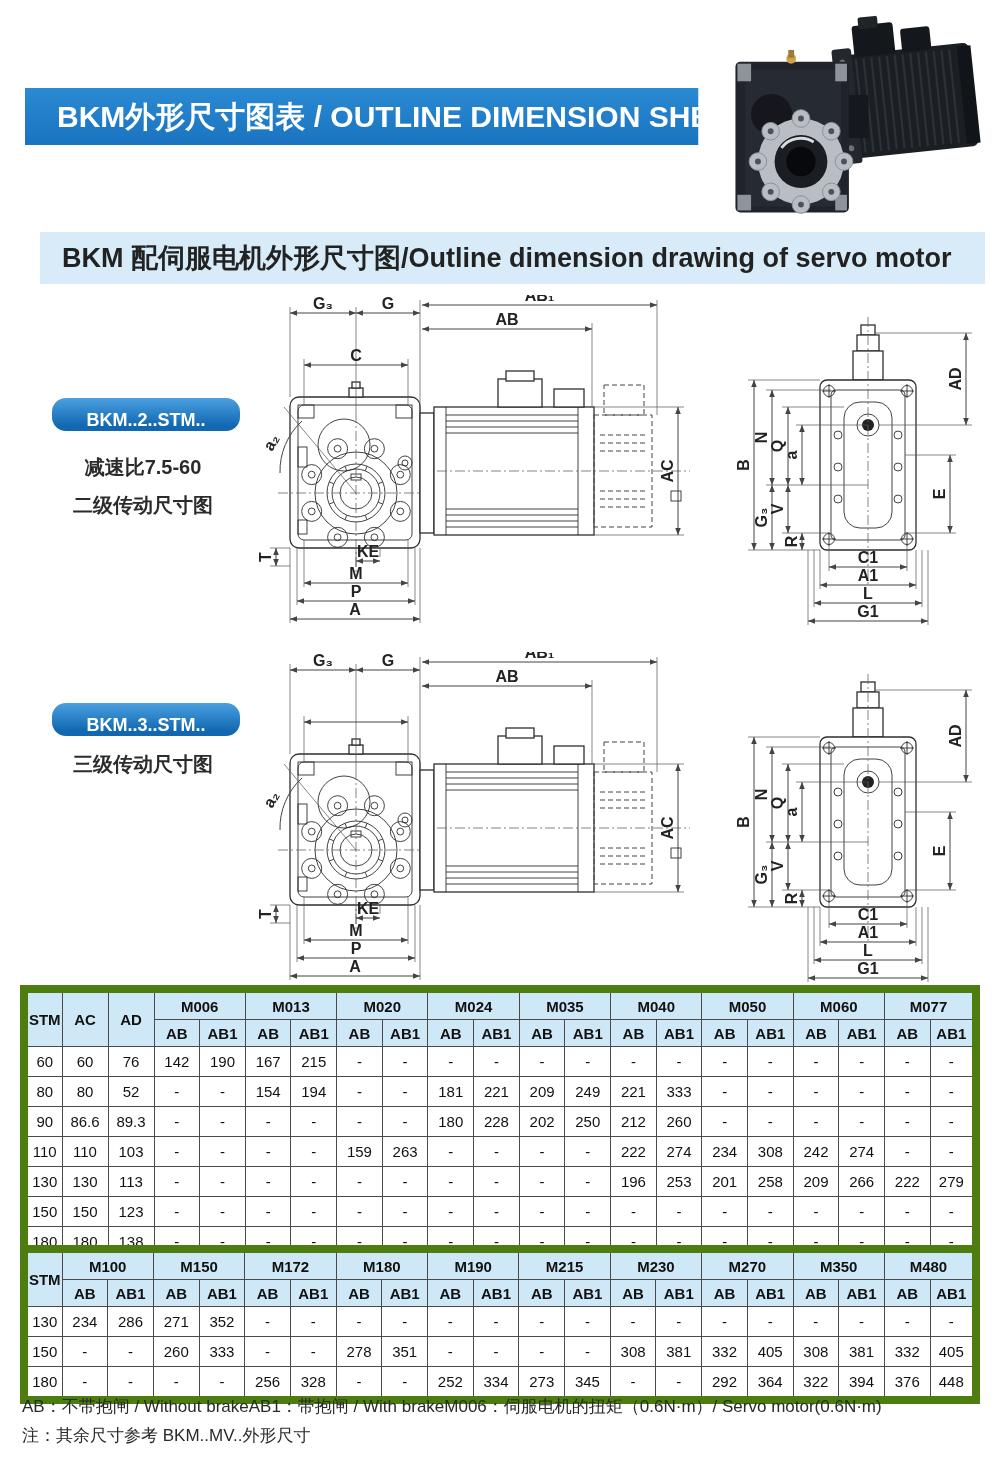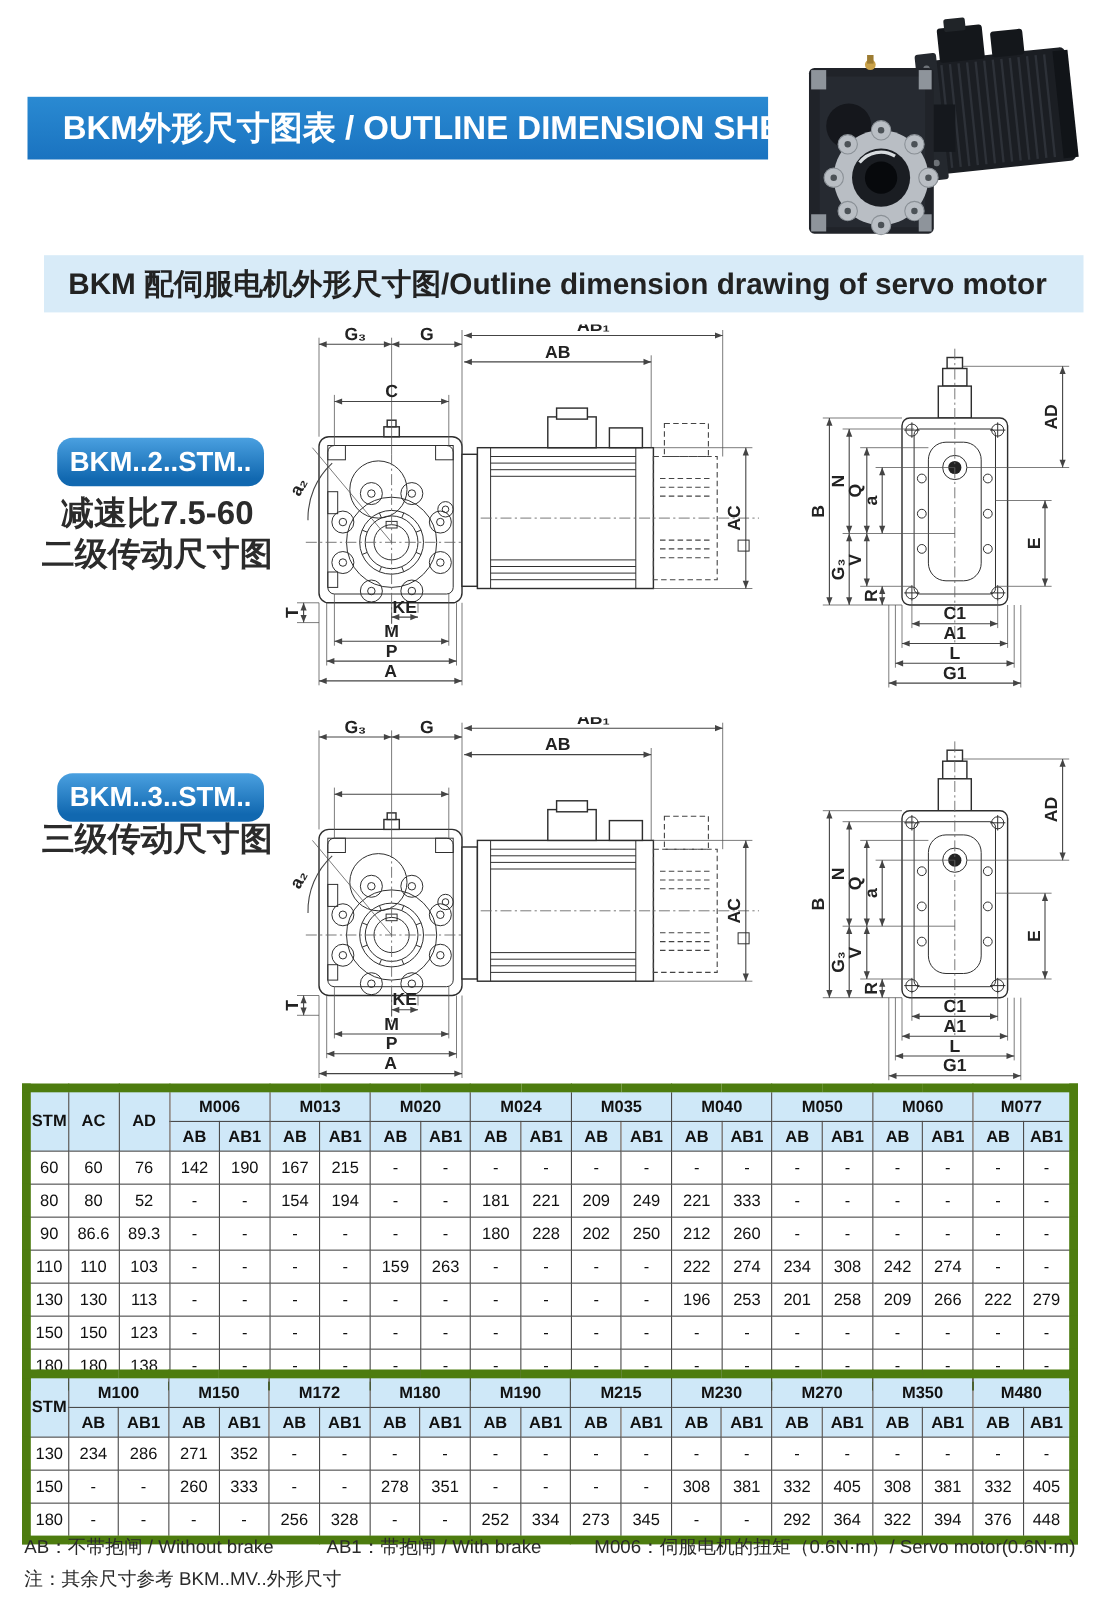--- a/index.html
+++ b/index.html
@@ -6,25 +6,25 @@
   #page{position:relative;width:1000px;height:1460px;background:#fff;overflow:hidden;
         font-family:"Liberation Sans","DejaVu Sans",sans-serif;}
   .banner{position:absolute;left:25px;top:88px;width:700px;height:57px;
         background:linear-gradient(180deg,#2a8ad2 0%,#1a73c0 100%);
         color:#fff;font-size:30px;font-weight:bold;line-height:57px;
         padding-left:32px;box-sizing:border-box;white-space:nowrap;}
   .subheader{position:absolute;left:40px;top:232px;width:945px;height:52px;
         background:#d8ebf8;color:#222;font-size:27px;font-weight:bold;line-height:52px;
         padding-left:22px;box-sizing:border-box;white-space:nowrap;}
   .photo{position:absolute;left:695px;top:5px;width:300px;height:225px;}
-  .badge{position:absolute;left:52px;width:188px;height:44px;border-radius:14px;
+  .badge{position:absolute;left:52px;width:188px;height:33px;border-radius:14px;
         background:linear-gradient(180deg,#4aa0e0 0%,#1168b0 85%);
-        color:#fff;text-align:center;line-height:44px;font-size:25px;font-weight:bold;}
+        color:#fff;text-align:center;line-height:44px;font-size:18px;font-weight:bold;}
   .dtext{position:absolute;left:14px;width:258px;text-align:center;color:#2b2b2b;
-        font-weight:bold;font-size:30px;line-height:38px;}
+        font-weight:bold;font-size:20px;line-height:38px;}
   .dsvg{position:absolute;}
   .tblwrap{position:absolute;left:20px;width:960px;}
   table{border-collapse:collapse;width:100%;table-layout:fixed;border:8px solid #4d7c0f;}
   td{border:1px solid #4a4a4a;text-align:center;font-size:15px;color:#111;
      padding:0;overflow:hidden;white-space:nowrap;}
   thead td{height:26px;background:#cfe8f8;font-weight:bold;}
   tbody td{height:29px;font-weight:normal;}
   .note{position:absolute;left:22px;width:960px;display:flex;font-size:17px;color:#2a2a2a;white-space:nowrap;}
   .note span{display:inline-block;}
   
@@ -945,21 +945,21 @@
             <td>364</td>
             <td>322</td>
             <td>394</td>
             <td>376</td>
             <td>448</td>
           </tr>
         </tbody>
       </table>
   </div>
 
-  <div class="note" style="top:1395px;gap:48px">
+  <div class="note" style="top:1395px;">
     <span>AB：不带抱闸 / Without brake</span>
     <span>AB1：带抱闸 / With brake</span>
     <span>M006：伺服电机的扭矩（0.6N·m）/ Servo motor(0.6N·m)</span>
   </div>
   <div class="note" style="top:1424px;gap:26px">
     <span>注：其余尺寸参考 BKM..MV..外形尺寸</span>
   </div>
 
 </div>
 

